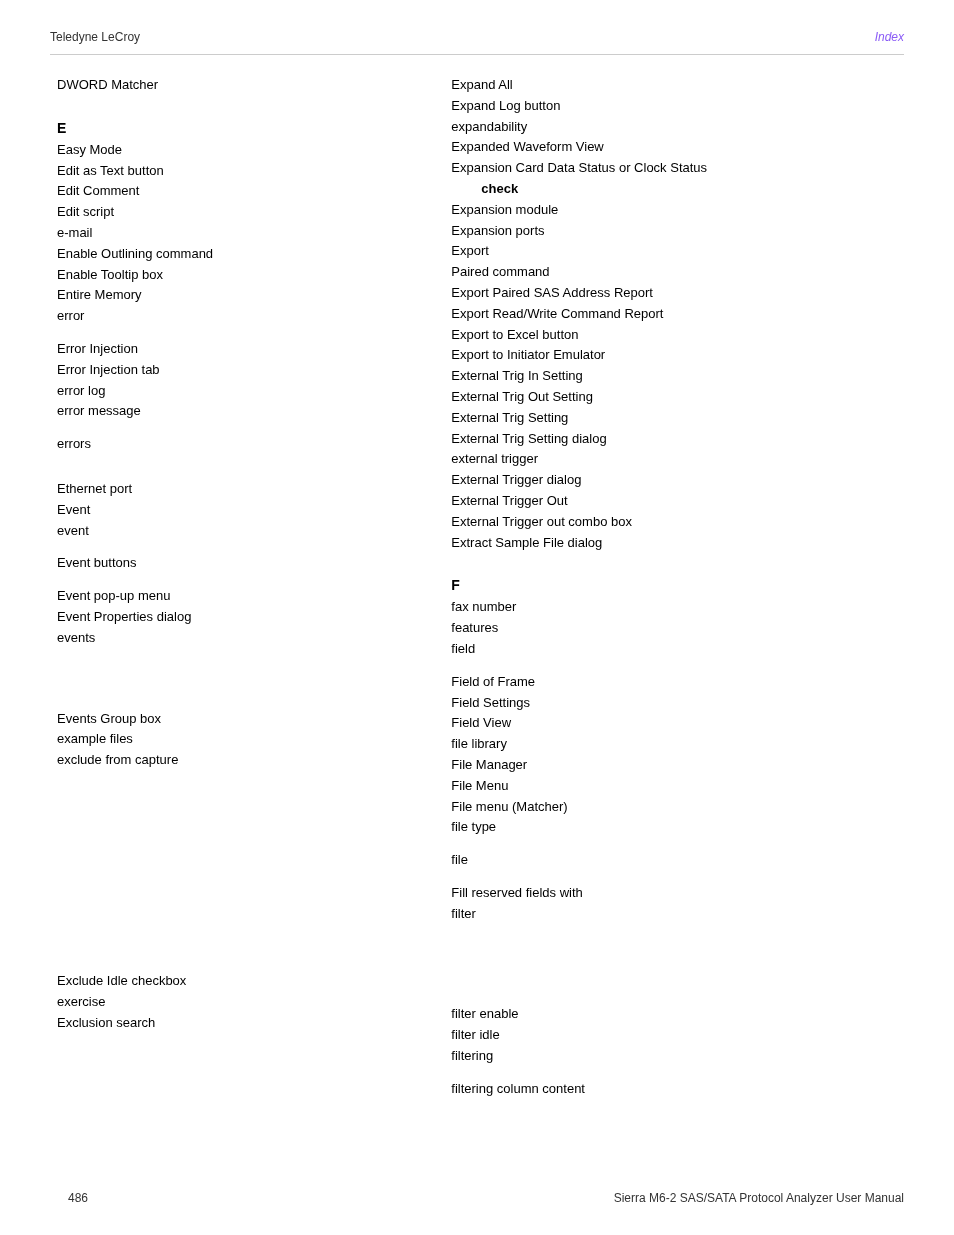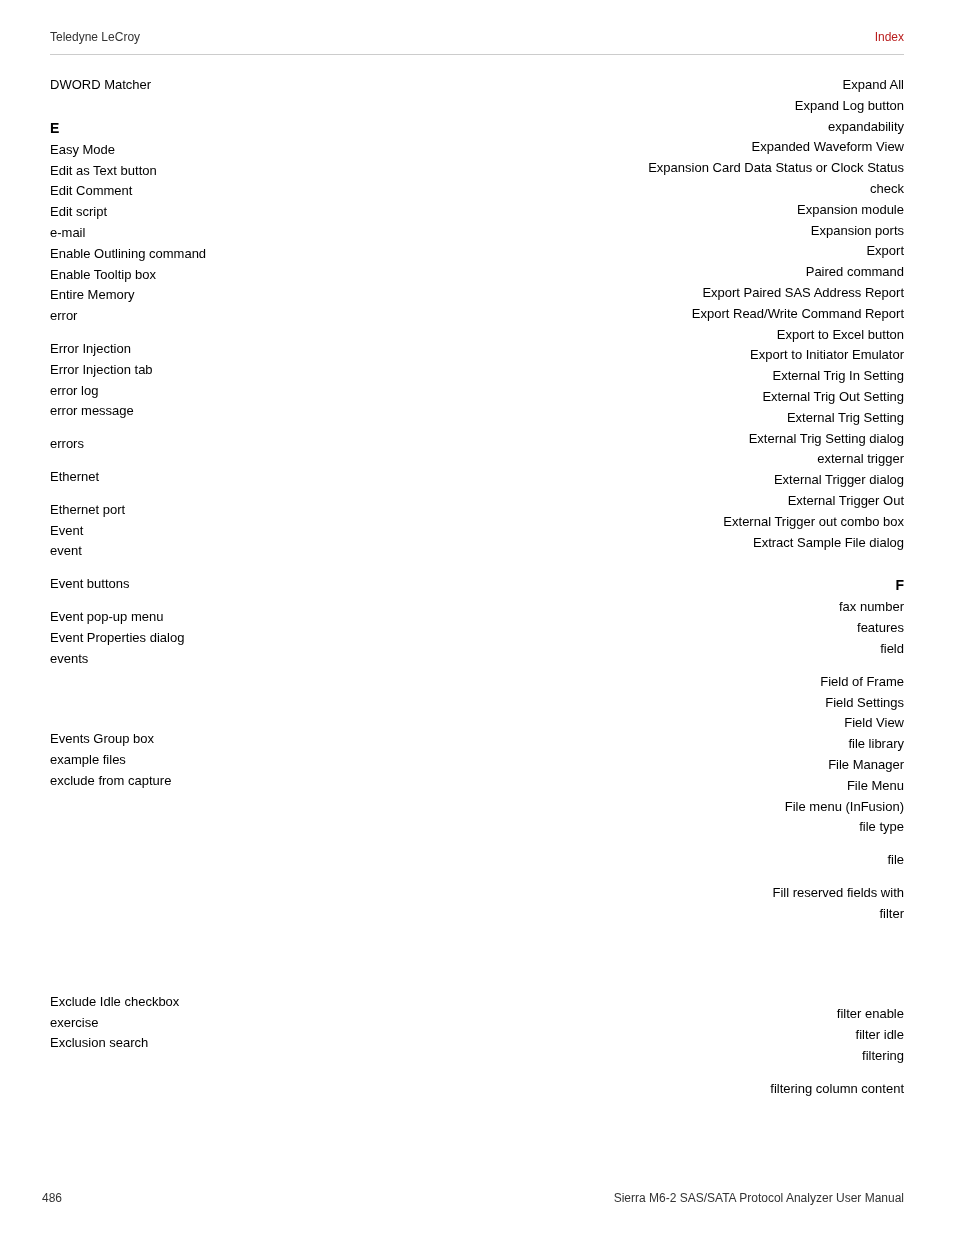--- a/index.html
+++ b/index.html
@@ -34,63 +34,65 @@
       margin-bottom: 20px;
     }
 
     .header-left {
       font-size: 12px;
       color: #333;
     }
 
     .header-right {
       font-size: 12px;
-      color: #b91c1c;
+      color: #8b5cf6;
+      font-style: italic;
     }
 
     .content {
       display: flex;
       gap: 0;
     }
 
     .col-left {
       width: 380px;
       padding-right: 20px;
+      margin-left: 7px;
     }
 
     .col-right {
       width: 480px;
       padding-left: 20px;
-      text-align: right;
     }
 
     .section-heading {
       font-weight: bold;
       font-size: 14px;
       margin-top: 12px;
       margin-bottom: 4px;
     }
 
     .index-item {
       line-height: 1.6;
       font-size: 13px;
     }
 
     .index-item.indented {
       padding-left: 30px;
+      font-weight: bold;
     }
 
     .spacer {
       height: 12px;
     }
 
     .footer {
       position: absolute;
       bottom: 30px;
-      left: 42px;
+      left: 68px;
       right: 50px;
       display: flex;
       justify-content: space-between;
       font-size: 12px;
       color: #333;
     }
   </style>
 </head>
 <body>
 
@@ -127,21 +129,20 @@
       <div class="index-item">Error Injection tab</div>
       <div class="index-item">error log</div>
       <div class="index-item">error message</div>
 
       <div class="spacer"></div>
 
       <div class="index-item">errors</div>
 
       <div class="spacer"></div>
 
-      <div class="index-item">Ethernet</div>
 
       <div class="spacer"></div>
 
       <div class="index-item">Ethernet port</div>
       <div class="index-item">Event</div>
       <div class="index-item">event</div>
 
       <div class="spacer"></div>
 
       <div class="index-item">Event buttons</div>
@@ -201,21 +202,21 @@
       <div class="index-item">field</div>
 
       <div class="spacer"></div>
 
       <div class="index-item">Field of Frame</div>
       <div class="index-item">Field Settings</div>
       <div class="index-item">Field View</div>
       <div class="index-item">file library</div>
       <div class="index-item">File Manager</div>
       <div class="index-item">File Menu</div>
-      <div class="index-item">File menu (InFusion)</div>
+      <div class="index-item">File menu (Matcher)</div>
       <div class="index-item">file type</div>
 
       <div class="spacer"></div>
 
       <div class="index-item">file</div>
 
       <div class="spacer"></div>
 
       <div class="index-item">Fill reserved fields with</div>
       <div class="index-item">filter</div>

